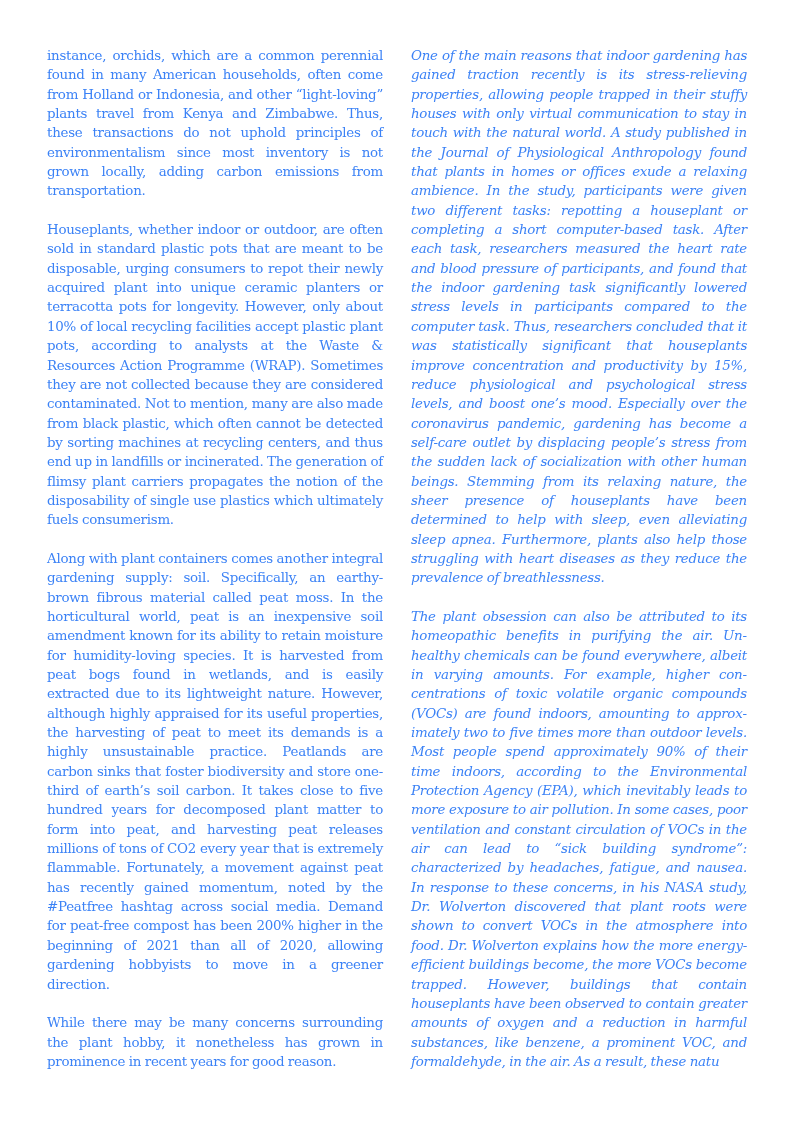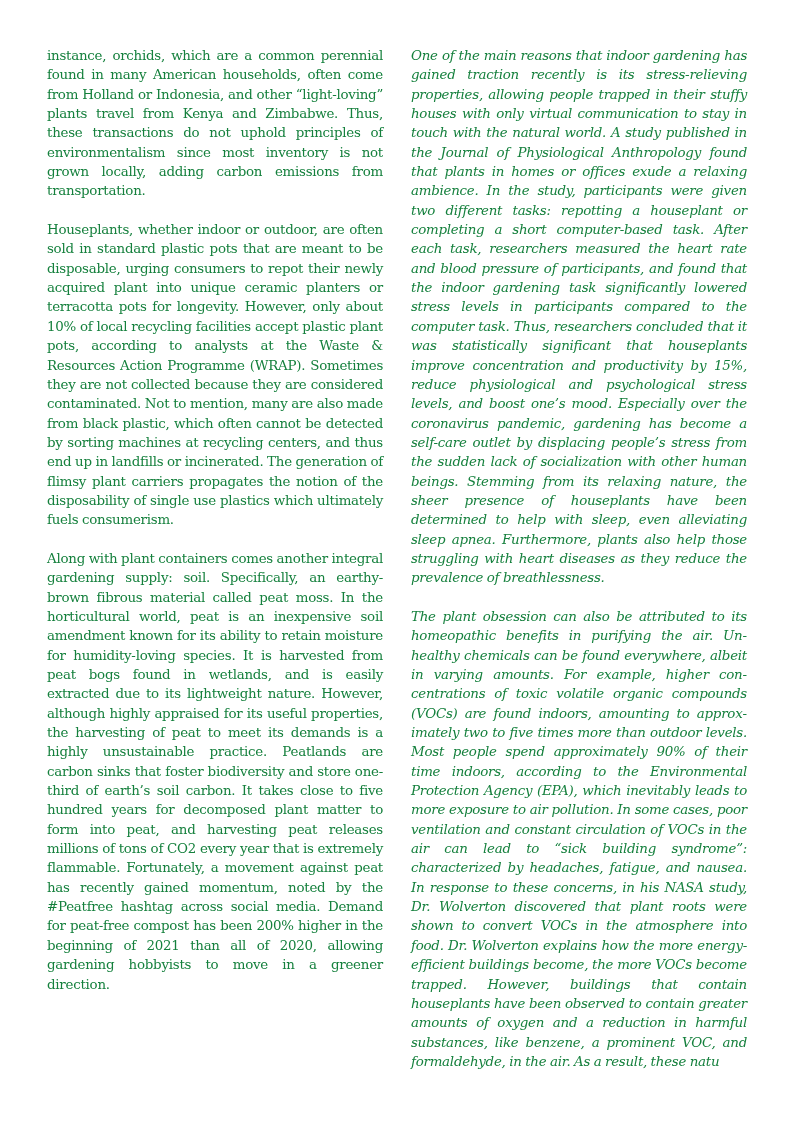--- a/index.html
+++ b/index.html
@@ -1,33 +1,34 @@
 <!DOCTYPE html>
 <html><head>
 <meta charset="utf-8">
 <style>
   html, body { margin: 0; padding: 0; background: #ffffff; }
   body { width: 796px; height: 1128px; position: relative; overflow: hidden; }
   .page { position: absolute; left: 0; top: 0; width: 796px; height: 1128px; background: #fff; }
   .col {
     position: absolute; top: 46px; width: 336px;
     font-family: "DejaVu Serif", "Liberation Serif", serif;
-    font-size: 13.4px; line-height: 19.35px; color: #15803d;
+    font-size: 13.4px; line-height: 19.35px; color: #3b82f6;
     text-align: justify; hyphens: manual; letter-spacing: -0.25px; word-spacing: -0.4px;
   }
   .col.left { left: 47px; }
   .col.right { left: 411px; font-style: italic; }
   .col p { margin: 0 0 19.35px 0; }
 </style>
 </head>
 <body>
 
 <div class="page">
   <div class="col left">
     <p>instance, orchids, which are a common perennial found in many American households, often come from Holland or Indonesia, and other “light-lov­ing” plants travel from Kenya and Zimbabwe. Thus, these transactions do not uphold princi­ples of environmentalism since most inventory is not grown locally, adding carbon emissions from transportation.</p>
     <p>Houseplants, whether indoor or outdoor, are of­ten sold in standard plastic pots that are meant to be disposable, urging consumers to repot their newly acquired plant into unique ceramic plant­ers or terracotta pots for longevity. However, only about 10% of local recycling facilities accept plas­tic plant pots, according to analysts at the Waste &amp; Resources Action Programme (WRAP). Some­times they are not collected because they are con­sidered contaminated. Not to mention, many are also made from black plastic, which often cannot be detected by sorting machines at recycling cen­ters, and thus end up in landfills or incinerated. The generation of flimsy plant carriers propa­gates the notion of the disposability of single use plastics which ultimately fuels consumerism.</p>
     <p>Along with plant containers comes another in­tegral gardening supply: soil. Specifically, an earthy-brown fibrous material called peat moss. In the horticultural world, peat is an inexpen­sive soil amendment known for its ability to re­tain moisture for humidity-loving species. It is harvested from peat bogs found in wetlands, and is easily extracted due to its lightweight nature. However, although highly appraised for its use­ful properties, the harvesting of peat to meet its demands is a highly unsustainable practice. Peat­lands are carbon sinks that foster biodiversity and store one-third of earth’s soil carbon. It takes close to five hundred years for decomposed plant matter to form into peat, and harvesting peat re­leases millions of tons of CO2 every year that is extremely flammable. Fortunately, a movement against peat has recently gained momentum, not­ed by the #Peatfree hashtag across social media. Demand for peat-free compost has been 200% higher in the beginning of 2021 than all of 2020, allowing gardening hobbyists to move in a green­er direction.</p>
+    <p>While there may be many concerns surround­ing the plant hobby, it nonetheless has grown in prominence in recent years for good reason.</p>
   </div>
   <div class="col right">
     <p>One of the main reasons that indoor gardening has gained traction recently is its stress-reliev­ing properties, allowing people trapped in their stuffy houses with only virtual communication to stay in touch with the natural world. A study pub­lished in the Journal of Physiological Anthropol­ogy found that plants in homes or offices exude a relaxing ambience. In the study, participants were given two different tasks: repotting a house­plant or completing a short computer-based task. After each task, researchers measured the heart rate and blood pressure of participants, and found that the indoor gardening task significant­ly lowered stress levels in participants compared to the computer task. Thus, researchers conclud­ed that it was statistically significant that house­plants improve concentration and productivity by 15%, reduce physiological and psychological stress levels, and boost one’s mood. Especially over the coronavirus pandemic, gardening has become a self-care outlet by displacing people’s stress from the sudden lack of socialization with other human beings. Stemming from its relaxing nature, the sheer presence of houseplants have been determined to help with sleep, even allevi­ating sleep apnea. Furthermore, plants also help those struggling with heart diseases as they re­duce the prevalence of breathlessness.</p>
     <p>The plant obsession can also be attributed to its homeopathic benefits in purifying the air. Un­healthy chemicals can be found everywhere, albe­it in varying amounts. For example, higher con­centrations of toxic volatile organic compounds (VOCs) are found indoors, amounting to approx­imately two to five times more than outdoor lev­els. Most people spend approximately 90% of their time indoors, according to the Environmental Protection Agency (EPA), which inevitably leads to more exposure to air pollution. In some cases, poor ventilation and constant circulation of VOCs in the air can lead to “sick building syndrome”: characterized by headaches, fatigue, and nausea. In response to these concerns, in his NASA study, Dr. Wolverton discovered that plant roots were shown to convert VOCs in the atmosphere into food. Dr. Wolverton explains how the more en­ergy-efficient buildings become, the more VOCs become trapped. However, buildings that contain houseplants have been observed to contain great­er amounts of oxygen and a reduction in harmful substances, like benzene, a prominent VOC, and formaldehyde, in the air. As a result, these natu­</p>
   </div>
 </div>
 
 </body></html>

